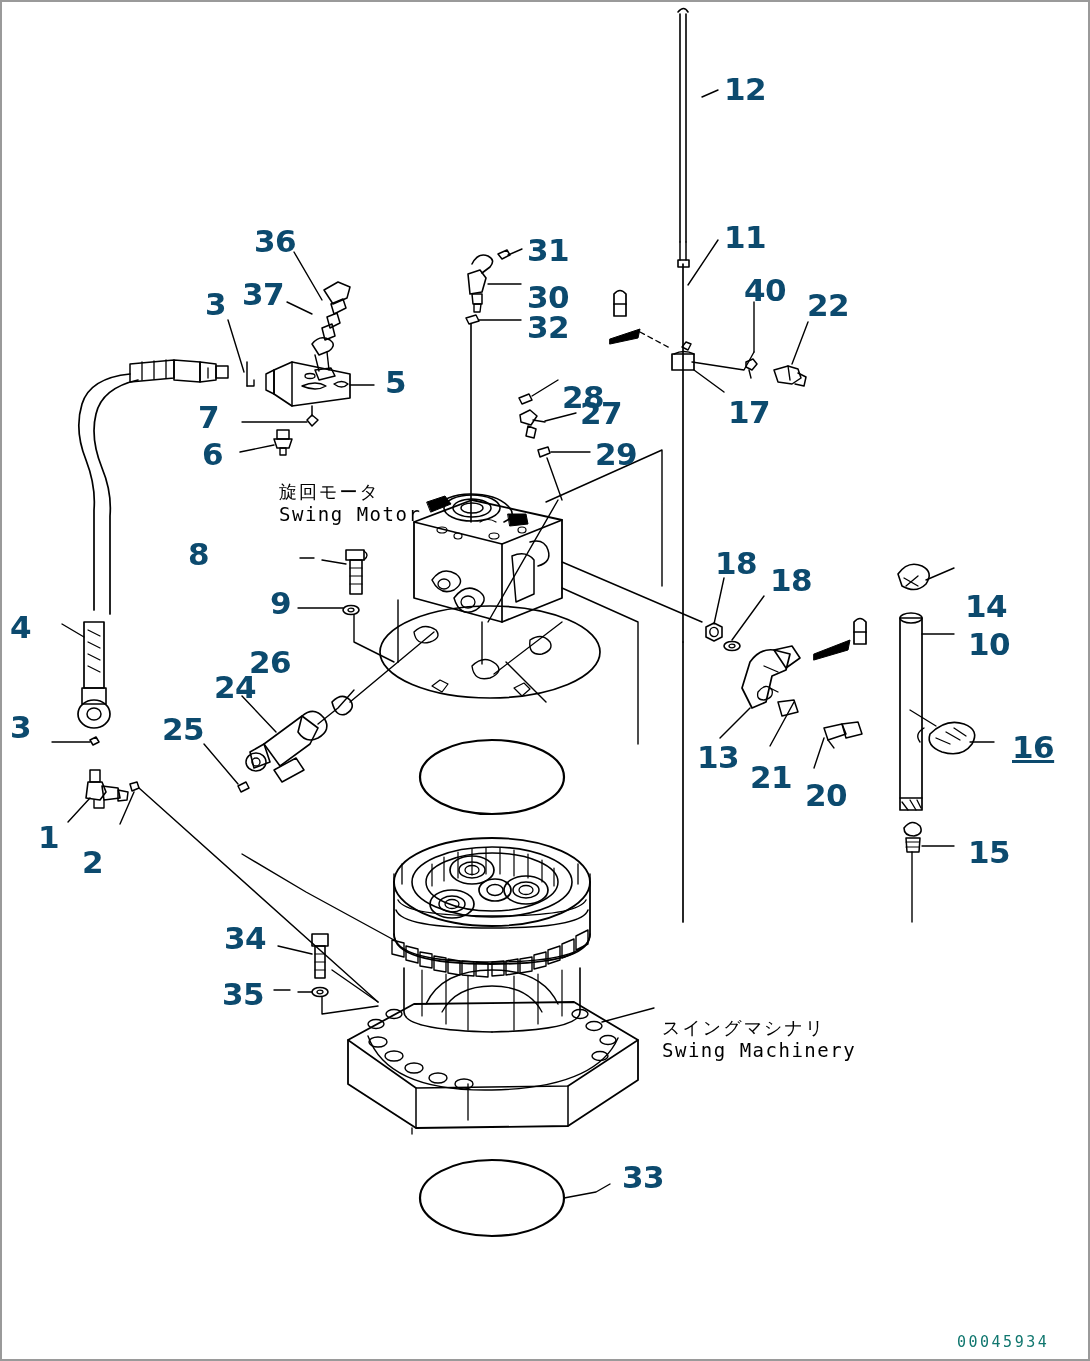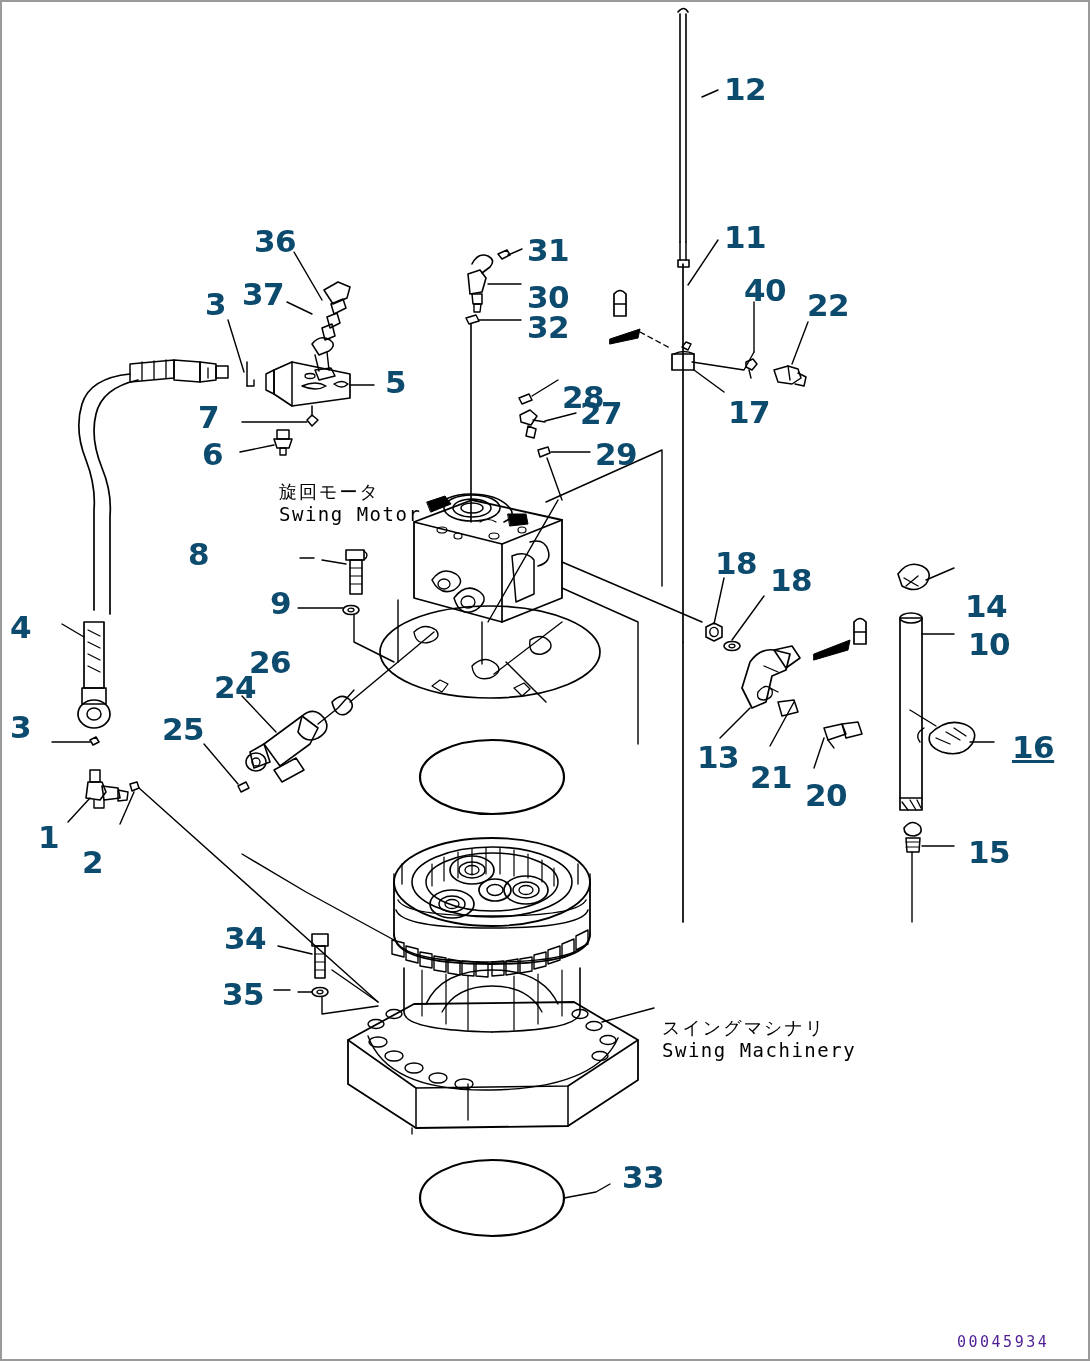--- a/index.html
+++ b/index.html
@@ -32,21 +32,21 @@
     font-size:19px;
     line-height:23px;
     white-space:nowrap;
     letter-spacing:1px;
   }
   .jp-label .kana{font-size:18px;letter-spacing:2px;display:block;}
   .jp-label .rom{font-size:19px;letter-spacing:1.5px;display:block;}
   #docnum{
     position:absolute;
     left:955px;top:1331px;
-    color:#4c1d95;
+    color:#0f766e;
     font-family:"DejaVu Sans Mono", monospace;
     font-size:15px;
     letter-spacing:2.5px;
     white-space:nowrap;
   }
 </style>
 </head>
 <body>
 
 <div id="page">

